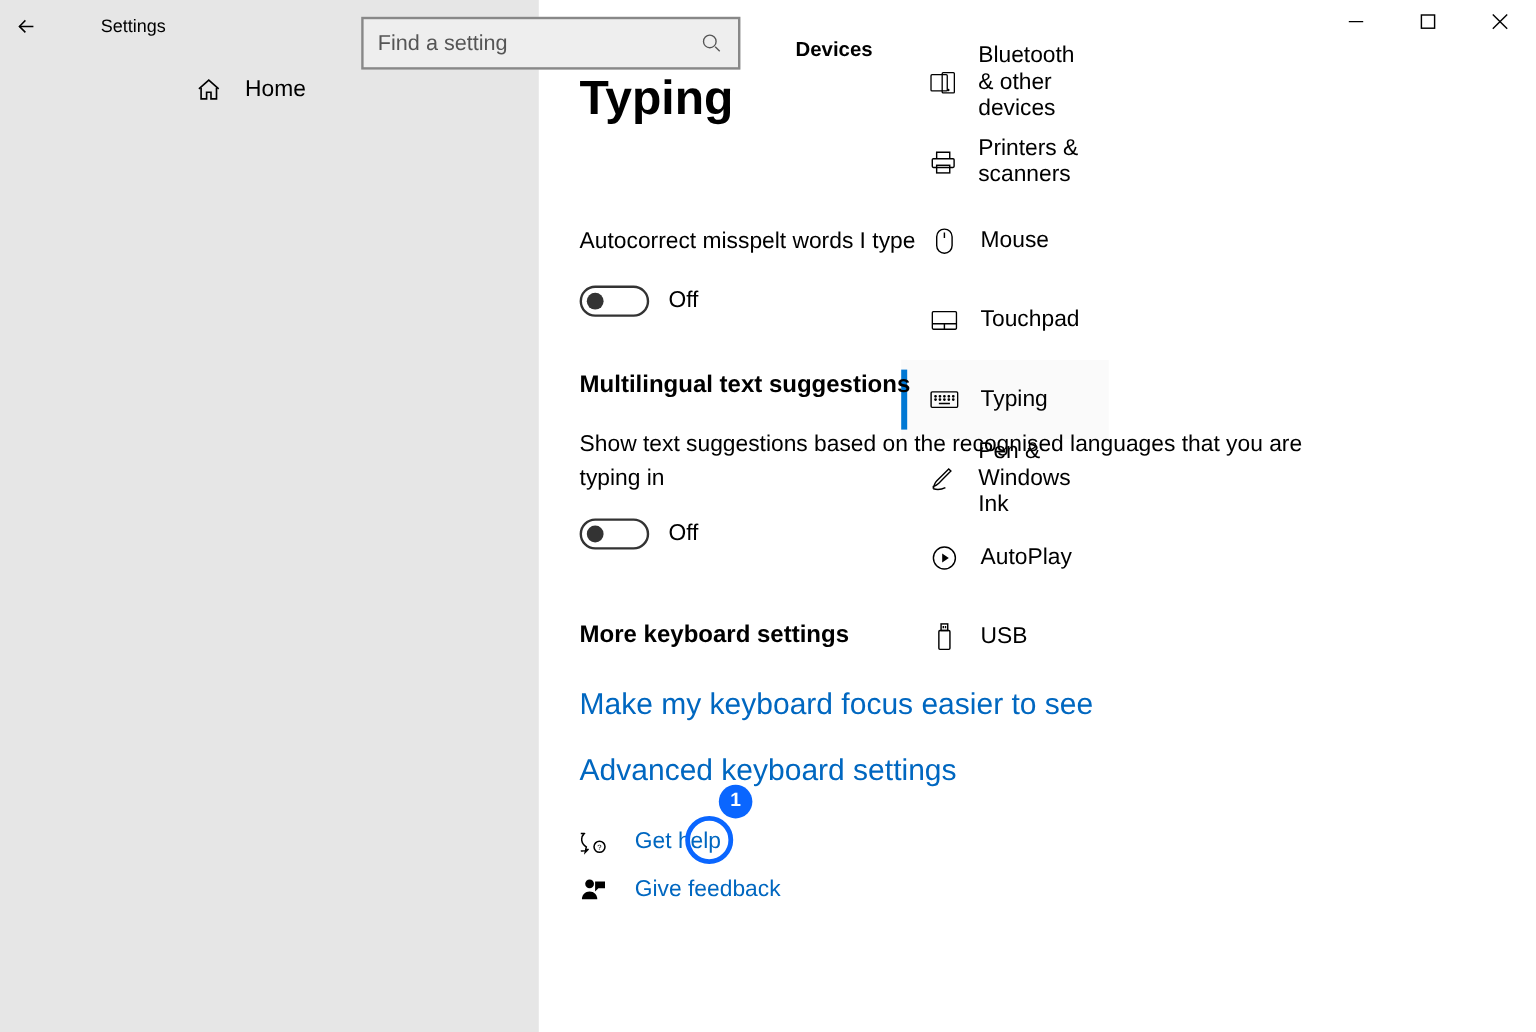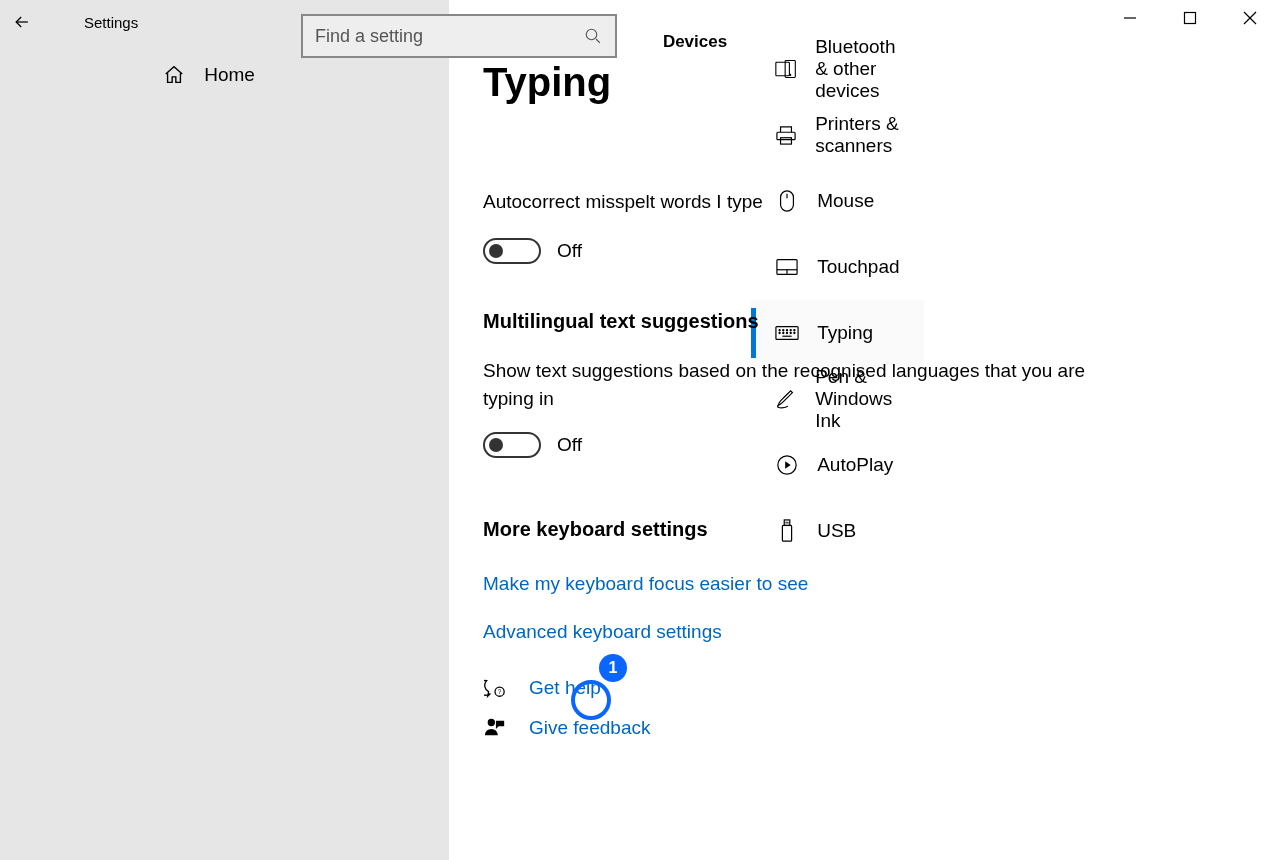--- a/index.html
+++ b/index.html
@@ -41,21 +41,21 @@
 
     .setting-label { font-size: 19px; margin-bottom: 22px; line-height: 1.4; max-width: 660px; }
     .toggle-row { display: flex; align-items: center; margin-bottom: 46px; }
     .toggle { width: 58px; height: 26px; border: 2px solid #333; border-radius: 26px; background: #fff; position: relative; cursor: pointer; }
     .toggle .knob { width: 14px; height: 14px; border-radius: 50%; background: #333; position: absolute; top: 4px; left: 4px; }
     .toggle-state { font-size: 19px; margin-left: 16px; }
 
     h2.section-title { font-size: 20px; font-weight: 600; margin-top: 8px; margin-bottom: 24px; }
     .sub-text { font-size: 19px; line-height: 1.5; max-width: 640px; margin-bottom: 18px; }
 
-    .link { color: #0067c0; font-size: 19px; margin-bottom: 26px; cursor: pointer; display: block; }
+    .link { color: #0067c0; font-size: 25px; margin-bottom: 26px; cursor: pointer; display: block; }
 
     .help-row { display: flex; align-items: center; margin-bottom: 18px; }
     .help-row .hicon { width: 24px; display: flex; justify-content: center; }
     .help-row .hlink { color: #0067c0; font-size: 19px; margin-left: 22px; cursor: pointer; }
 
     
     .annot-circle { position: absolute; width: 40px; height: 40px; border: 4px solid #0a66ff; border-radius: 50%; pointer-events: none; }
     .annot-badge { position: absolute; width: 28px; height: 28px; border-radius: 50%; background: #0a66ff; color: #fff; font-size: 16px; font-weight: 600; display: flex; align-items: center; justify-content: center; pointer-events: none; }
   </style>
 </head>

